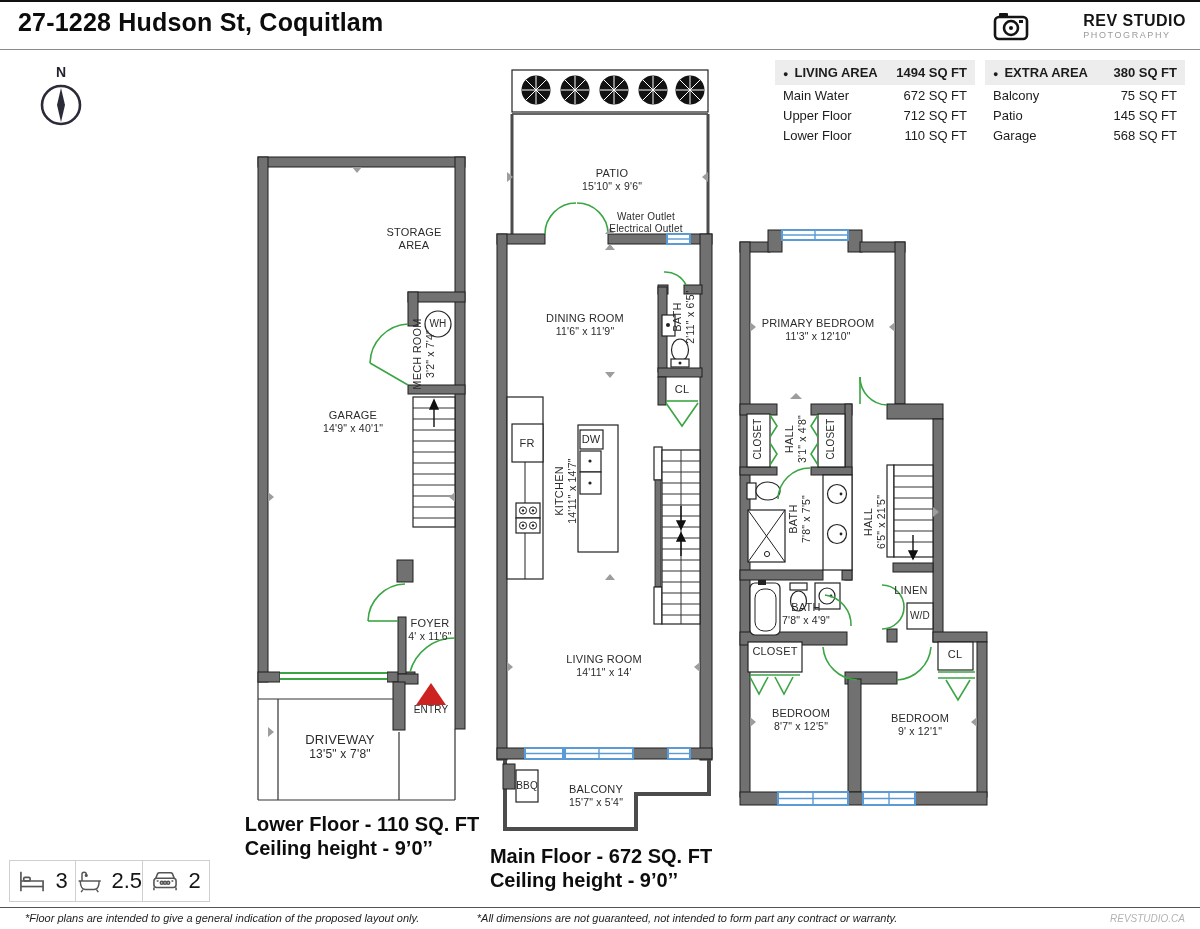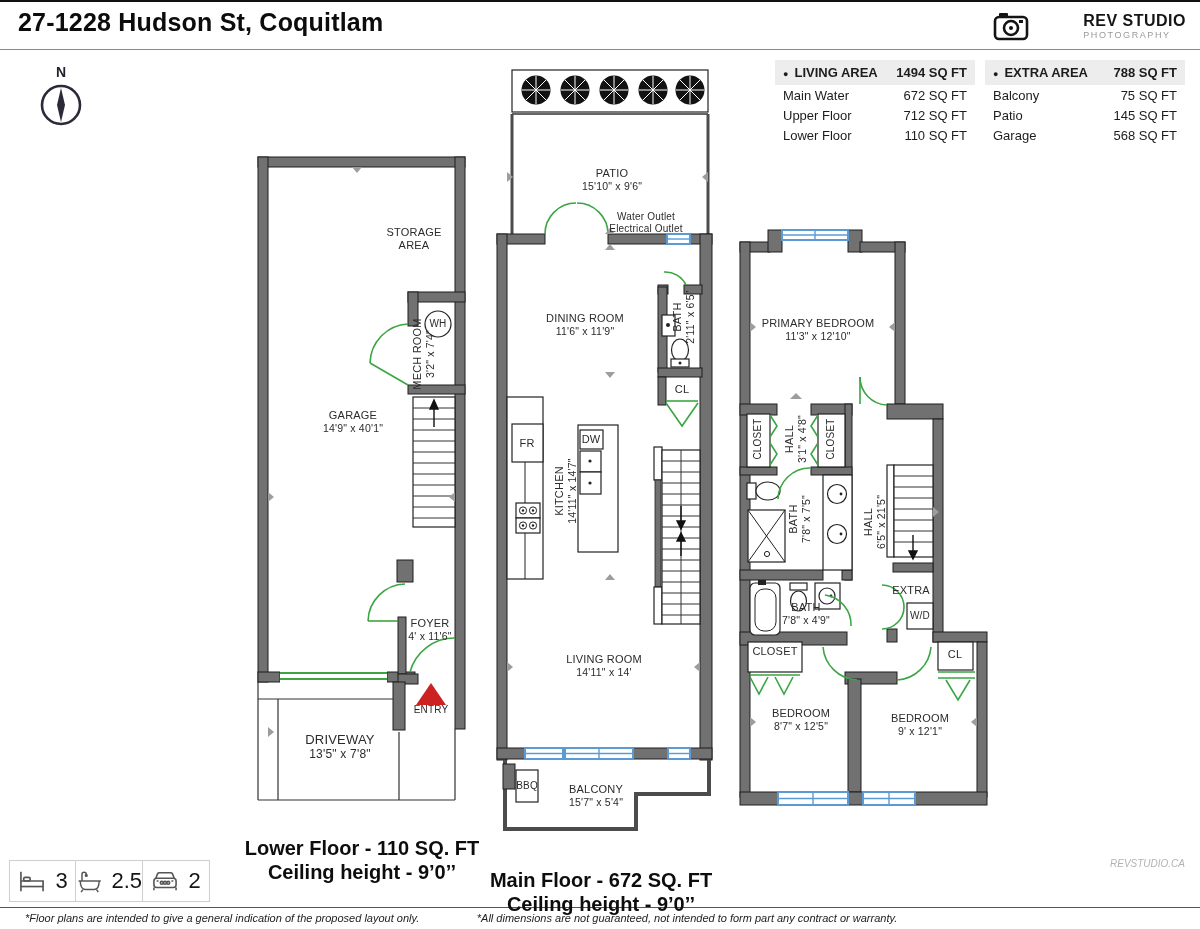--- a/index.html
+++ b/index.html
@@ -32,31 +32,31 @@
   .tline{fill:none;stroke:#333;stroke-width:1.2;}
   .tread{fill:none;stroke:#333;stroke-width:1;}
   .tick{fill:#9d9d9d;}
   .arrow{fill:#111;stroke:#111;stroke-width:1.4;}
   
   .rl{position:absolute;z-index:2;font-size:11px;line-height:1.18;color:#2b2b2b;text-align:center;transform:translate(-50%,-50%);letter-spacing:.2px;white-space:nowrap;}
   .rl .dim{font-size:10.5px;}
   .rl.v{transform:translate(-50%,-50%) rotate(-90deg);}
   .rl.small{font-size:10px;}
   .rl.wrap{white-space:normal;width:84px;}
-  .ftitle{position:absolute;z-index:2;transform:translateX(-50%);font-weight:bold;font-size:20px;line-height:24px;text-align:center;color:#0d0d0d;margin-top:24px;}
+  .ftitle{position:absolute;z-index:2;transform:translateX(-50%);font-weight:bold;font-size:20px;line-height:24px;color:#0d0d0d;}
   
   #stats{position:absolute;left:10px;top:858px;display:flex;z-index:2;}
   .stat{width:66px;height:40px;border:1.5px solid #cfcfcf;background:#fff;display:flex;align-items:center;justify-content:center;gap:8px;margin-left:-1.5px;}
   .stat .num{font-size:22px;color:#161616;}
   
   #footer-line{position:absolute;left:0;top:905px;width:1200px;border-top:1.5px solid #555;}
   .fnote{position:absolute;top:910px;font-size:11px;color:#222;z-index:2;font-style:italic;}
   #fnote-center{left:687px;transform:translateX(-50%);}
   #fnote-left{left:25px;}
-  #fnote-site{right:15px;top:856px;font-size:10px;color:#b3b3b3;}
+  #fnote-site{right:15px;top:911px;font-size:10px;color:#b3b3b3;}
 </style>
 </head>
 <body>
 
 <div id="page">
 
   <div id="title">27-1228 Hudson St, Coquitlam</div>
   <div class="hline" style="top:47px"></div>
 
   <div id="logo">
@@ -95,21 +95,21 @@
         <span class="v">712 SQ FT</span>
       </div>
     <div class="at-row">
         <span>Lower Floor</span>
         <span class="v">110 SQ FT</span>
       </div>
   </div>
   <div class="area-table" style="left:985px">
     <div class="at-head">
       <span><span class="blt">●</span><span>EXTRA AREA</span></span>
-      <span class="v">788 SQ FT</span>
+      <span class="v">380 SQ FT</span>
     </div>
     <div class="at-row">
         <span>Balcony</span>
         <span class="v">75 SQ FT</span>
       </div>
     <div class="at-row">
         <span>Patio</span>
         <span class="v">145 SQ FT</span>
       </div>
     <div class="at-row">
@@ -461,21 +461,21 @@
     </div>
   <div class="rl v small" style="left:831px;top:437px">CLOSET</div>
   <div class="rl v" style="left:800px;top:517px">
       <div>BATH</div>
       <div class="dim">7'8" x 7'5"</div>
     </div>
   <div class="rl v" style="left:875px;top:520px">
       <div>HALL</div>
       <div class="dim">6'5" x 21'5"</div>
     </div>
-  <div class="rl" style="left:911px;top:588px">EXTRA</div>
+  <div class="rl" style="left:911px;top:588px">LINEN</div>
   <div class="rl small" style="left:920px;top:614px">W/D</div>
   <div class="rl" style="left:806px;top:612px">
       <div>BATH</div>
       <div class="dim">7'8" x 4'9"</div>
     </div>
   <div class="rl" style="left:775px;top:649px">CLOSET</div>
   <div class="rl" style="left:955px;top:652px">CL</div>
   <div class="rl" style="left:801px;top:718px">
       <div>BEDROOM</div>
       <div class="dim">8'7" x 12'5"</div>

